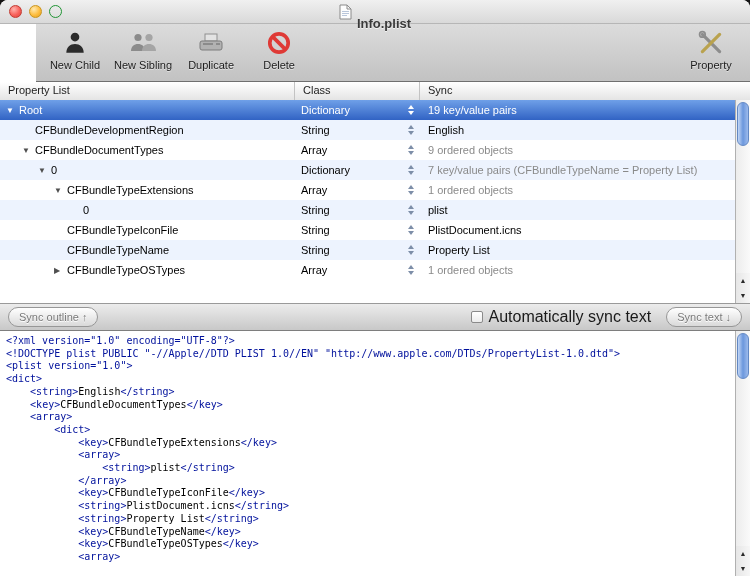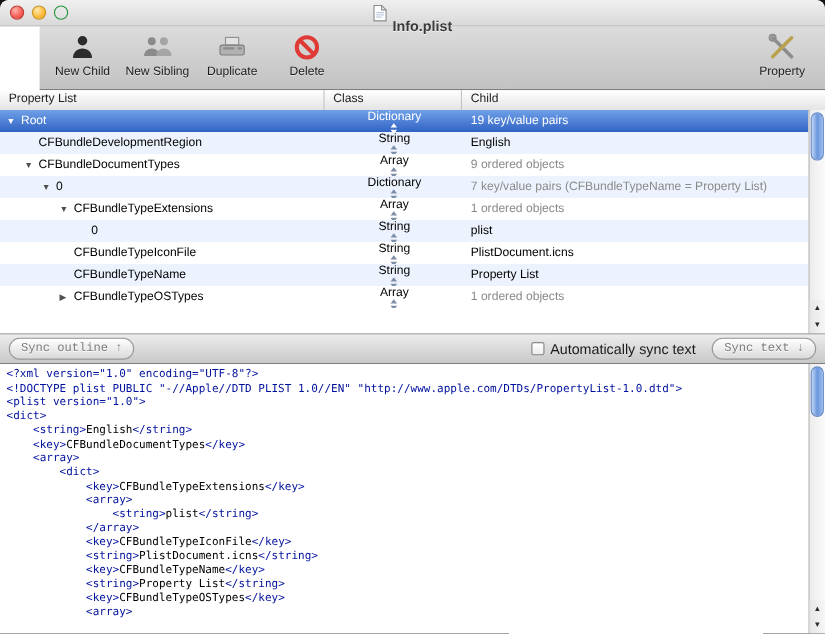--- a/index.html
+++ b/index.html
@@ -30,21 +30,21 @@
   .hc-class{width:125px;}
   .hc-value{flex:1;border-right:none !important;}
 
   
   .outline{position:absolute;top:100px;left:0;right:15px;height:203px;background:#fff;overflow:hidden;}
   .row{height:20px;display:flex;align-items:center;font-size:11px;color:#000;}
   .row.alt{background:#edf3fe;}
   .row.selected{background:linear-gradient(#6fa0e8,#3163c4);color:#fff;}
   .cell{box-sizing:border-box;overflow:hidden;white-space:nowrap;height:20px;display:flex;align-items:center;}
   .cell.name{width:295px;}
-  .cell.cls{width:125px;padding-left:6px;justify-content:space-between;padding-right:4px;flex-direction:column;}
+  .cell.cls{width:125px;padding-left:6px;justify-content:space-between;padding-right:4px;}
   .cell.val{flex:1;padding-left:8px;}
   .cell.val.muted{color:#8a8a8a;}
   .row.selected .cell.val.muted,.row.selected .cell.val{color:#fff;}
   .tri{display:inline-block;width:13px;font-size:8px;color:#4f4f4f;text-align:left;flex:none;}
   .row.selected .tri{color:#fff;}
   .popup{display:inline-flex;flex-direction:column;gap:2px;align-items:center;flex:none;margin-right:2px;}
   .popup i{display:block;width:0;height:0;border-left:3px solid transparent;border-right:3px solid transparent;}
   .popup .up{border-bottom:4px solid #7d8ea8;}
   .popup .dn{border-top:4px solid #7d8ea8;}
   .row.selected .popup .up{border-bottom-color:#fff;}
@@ -53,24 +53,24 @@
   
   .vscroll{position:absolute;width:15px;right:0;background:linear-gradient(to right,#ececec,#fafafa);border-left:1px solid #b0b0b0;box-sizing:border-box;}
   .vs-table{top:100px;height:203px;}
   .vs-text{top:331px;height:245px;}
   .scroller{position:absolute;left:1px;right:1px;border-radius:7px;background:linear-gradient(to right,#c2d6f5,#6b97dd 50%,#9dbbec);border:1px solid #6288c4;box-sizing:border-box;}
   .sb-btns{position:absolute;bottom:0;left:0;right:0;}
   .sb-btn{height:15px;display:flex;align-items:center;justify-content:center;font-size:7px;color:#2a2a2a;background:linear-gradient(to right,#e6e6e6,#f6f6f6);}
 
   
   .syncbar{position:absolute;top:303px;left:0;right:0;height:28px;background:linear-gradient(#ececec,#c8c8c8);border-top:1px solid #9a9a9a;border-bottom:1px solid #7e7e7e;box-sizing:border-box;display:flex;align-items:center;padding:0 8px;}
-  .pillbtn{height:18px;border-radius:10px;background:linear-gradient(#ffffff,#d9d9d9);border:1px solid #979797;font-size:11px;color:#7a7a7a;display:flex;align-items:center;padding:0 10px;text-shadow:0 1px 0 #fff;font-family:Liberation Mono, monospace;}
+  .pillbtn{height:18px;border-radius:10px;background:linear-gradient(#ffffff,#d9d9d9);border:1px solid #979797;font-size:11px;color:#7a7a7a;display:flex;align-items:center;padding:0 10px;text-shadow:0 1px 0 #fff;}
   .checkwrap{margin-left:auto;display:flex;align-items:center;gap:5px;}
   .checkbox{width:12px;height:12px;border:1px solid #8a8a8a;border-radius:2px;background:linear-gradient(#fff,#ececec);box-sizing:border-box;}
-  .checklabel{font-size:13px;color:#1a1a1a;margin-right:10px;}
+  .checklabel{font-size:16px;color:#1a1a1a;margin-right:10px;}
 
   
   .source{position:absolute;top:331px;left:0;right:15px;bottom:0;background:#fff;overflow:hidden;padding:4px 0 0 6px;font-family:"DejaVu Sans Mono","Liberation Mono",monospace;font-size:10px;line-height:12.7px;}
   .cl{white-space:pre;}
   .tag{color:#00119c;}
   .txt{color:#000;}
 </style>
 </head>
 <body>
 
@@ -146,21 +146,21 @@
             <circle cx="5" cy="4" r="2.6" fill="none" stroke="#8d8d8d" stroke-width="1.6"></circle>
           </svg>
       </span>
       <span class="tlabel">Property</span>
     </div>
   </div>
 
   <div class="colheader">
     <div class="hcell hc-name">Property List</div>
     <div class="hcell hc-class">Class</div>
-    <div class="hcell hc-value">Child</div>
+    <div class="hcell hc-value">Sync</div>
   </div>
 
   <div class="outline">
       <div class="row selected">
         <div class="cell name" style="padding-left: 6px;">
           <span class="tri">▼</span>
           <span>Root</span>
         </div>
         <div class="cell cls">
           <span>Dictionary</span>
@@ -310,22 +310,22 @@
       <div class="cl"><span class="txt">    </span><span class="tag">&lt;string&gt;</span><span class="txt">English</span><span class="tag">&lt;/string&gt;</span></div>
       <div class="cl"><span class="txt">    </span><span class="tag">&lt;key&gt;</span><span class="txt">CFBundleDocumentTypes</span><span class="tag">&lt;/key&gt;</span></div>
       <div class="cl"><span class="txt">    </span><span class="tag">&lt;array&gt;</span></div>
       <div class="cl"><span class="txt">        </span><span class="tag">&lt;dict&gt;</span></div>
       <div class="cl"><span class="txt">            </span><span class="tag">&lt;key&gt;</span><span class="txt">CFBundleTypeExtensions</span><span class="tag">&lt;/key&gt;</span></div>
       <div class="cl"><span class="txt">            </span><span class="tag">&lt;array&gt;</span></div>
       <div class="cl"><span class="txt">                </span><span class="tag">&lt;string&gt;</span><span class="txt">plist</span><span class="tag">&lt;/string&gt;</span></div>
       <div class="cl"><span class="txt">            </span><span class="tag">&lt;/array&gt;</span></div>
       <div class="cl"><span class="txt">            </span><span class="tag">&lt;key&gt;</span><span class="txt">CFBundleTypeIconFile</span><span class="tag">&lt;/key&gt;</span></div>
       <div class="cl"><span class="txt">            </span><span class="tag">&lt;string&gt;</span><span class="txt">PlistDocument.icns</span><span class="tag">&lt;/string&gt;</span></div>
+      <div class="cl"><span class="txt">            </span><span class="tag">&lt;string&gt;</span><span class="txt">Property List</span><span class="tag">&lt;/string&gt;</span></div>
       <div class="cl"><span class="txt">            </span><span class="tag">&lt;key&gt;</span><span class="txt">CFBundleTypeName</span><span class="tag">&lt;/key&gt;</span></div>
-      <div class="cl"><span class="txt">            </span><span class="tag">&lt;string&gt;</span><span class="txt">Property List</span><span class="tag">&lt;/string&gt;</span></div>
       <div class="cl"><span class="txt">            </span><span class="tag">&lt;key&gt;</span><span class="txt">CFBundleTypeOSTypes</span><span class="tag">&lt;/key&gt;</span></div>
       <div class="cl"><span class="txt">            </span><span class="tag">&lt;array&gt;</span></div>
     </div>
 
   <div class="vscroll vs-text">
     <div class="scroller" style="top:2px;height:46px;"></div>
     <div class="sb-btns">
       <div class="sb-btn">▲</div>
       <div class="sb-btn">▼</div>
     </div>

